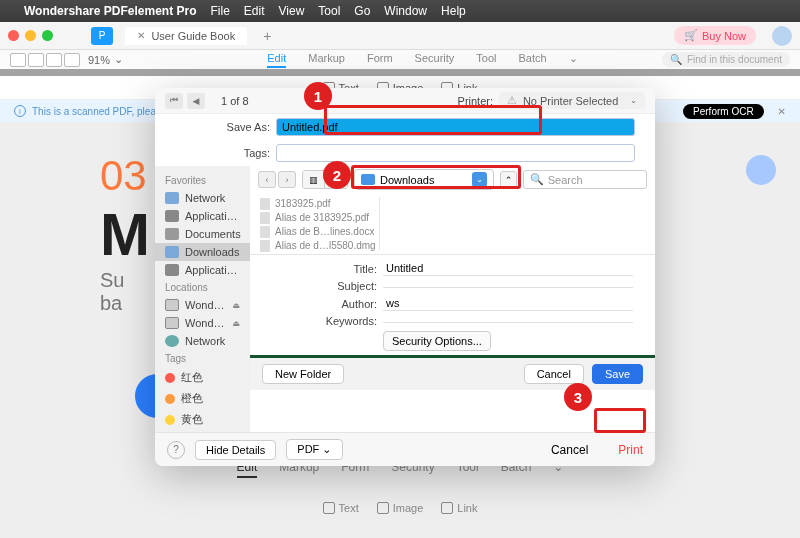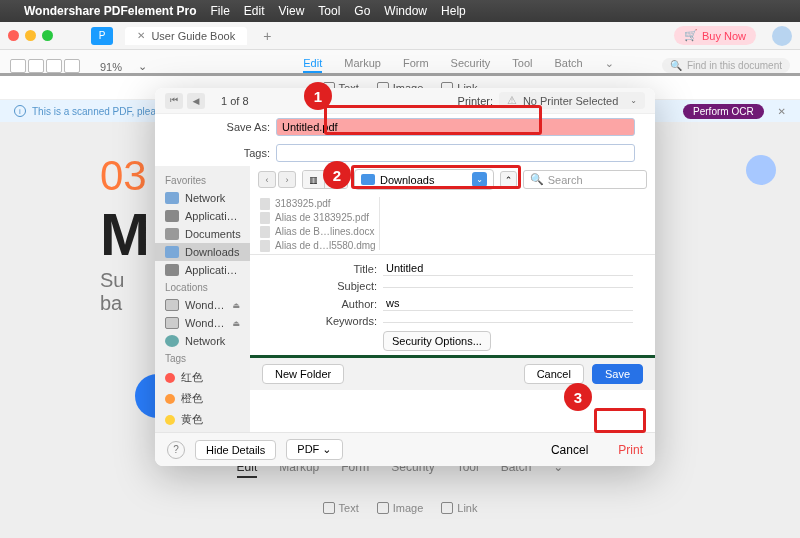--- a/index.html
+++ b/index.html
@@ -17,38 +17,38 @@
     .traffic span { width: 11px; height: 11px; border-radius: 50%; }
     .tr-red { background: #ff5f57; } .tr-yel { background: #febc2e; } .tr-grn { background: #28c840; }
     .tab-icon { width: 22px; height: 18px; background: #1a9cff; border-radius: 3px; margin-left: 30px; display:flex; align-items:center; justify-content:center; color:#fff; font-size:10px;}
     .tab { padding: 3px 12px; background: #fff; border-radius: 4px 4px 0 0; font-size: 11px; color: #555; margin-left: 4px; display:flex; align-items:center; gap:6px;}
     .tab .close { color:#888; font-size:10px; }
     .tab-plus { margin-left: 8px; color: #888; font-size: 14px; }
     .buy-now { margin-left: auto; background: #ffd9e0; color: #ff4060; padding: 3px 10px; border-radius: 10px; font-size: 11px; display:flex; align-items:center; gap:4px; }
     .avatar { width: 20px; height: 20px; background: #b8d4f0; border-radius: 50%; margin-left: 8px; }
     
     
-    .second-bar { height: 26px; background: #fafafa; display: flex; align-items: flex-end; padding: 0 10px; gap: 16px; border-bottom: 3px solid #a3a3a3; font-size: 11px; color: #666; }
+    .second-bar { height: 26px; background: #fafafa; display: flex; align-items: center; padding: 0 10px; gap: 4px; border-bottom: 7px solid #a3a3a3; font-size: 11px; color: #666; }
     .view-btns { display:flex; gap:2px;}
     .view-btns span { width:16px; height:14px; border:1px solid #bbb; border-radius:2px; background:#fff;}
     .zoom { margin-left: 4px; }
     .nav-tabs { margin-left: auto; display: flex; gap: 22px; }
     .nav-tabs span { color: #888; padding-bottom: 2px; }
     .nav-tabs .active { color: #1a9cff; border-bottom: 2px solid #1a9cff; }
     .search-doc { margin-left: auto; background: #f0f0f0; border-radius: 10px; padding: 2px 8px; font-size: 10px; color: #aaa; display:flex; align-items:center; gap:4px; }
     
     
     .sub-bar { height: 24px; background: #fff; display:flex; justify-content:center; gap:18px; align-items:center; font-size:11px; color:#555; border-bottom:1px solid #eee;}
     .sub-bar span { display:flex; align-items:center; gap:4px;}
     .mini-icon { width:12px; height:12px; border:1px solid #888; border-radius:2px; display:inline-block;}
     
     
     .warning { height: 22px; background: #e8f4ff; display: flex; align-items: center; padding: 0 14px; font-size: 10px; color: #5495cc; gap:6px;}
     .warning .info-icon { width:12px; height:12px; border:1px solid #5495cc; border-radius:50%; display:flex; align-items:center; justify-content:center; font-size:8px;}
-    .ocr-btn { margin-left: auto; background: #701a75; color: #fff; padding: 2px 10px; border-radius: 9px; }
+    .ocr-btn { margin-left: auto; background: #000000; color: #fff; padding: 2px 10px; border-radius: 9px; }
     .warn-close { margin-left: 8px; color: #888; }
     
     
     .page-bg { position: absolute; top: 122px; left: 0; right: 0; bottom: 0; background: #eee; padding: 30px 0; text-align: center; filter: blur(0px); }
     .big-date { font-size: 42px; color: #ff7a3c; margin-left: 100px; text-align:left;}
     .big-title { font-size: 60px; font-weight: 600; color: #222; margin-left: 100px; text-align:left;}
     .sub-txt { font-size: 20px; color: #777; margin-left: 100px; text-align:left;}
     .blue-pill { width: 44px; height: 44px; background: #2a7fff; border-radius: 22px; position: absolute; bottom: 120px; left: 135px; }
     
     .lower-tabs { position:absolute; bottom:60px; left:0; right:0; display:flex; justify-content:center; gap:22px; font-size:12px; color:#888;}
@@ -83,21 +83,21 @@
     .sb-icon.net { background:#6aa; border-radius:50%;}
     .sb-icon.hd { background:#ccc; border:1px solid #888;}
     .tag-dot { width: 10px; height: 10px; border-radius: 50%; flex-shrink:0;}
     
     
     .right { flex: 1; display: flex; flex-direction: column; background:#fff;}
     
     .save-row { display: flex; align-items: center; padding: 4px 10px 4px 0; gap: 6px; }
     .save-row label { width: 115px; text-align: right; font-size: 11px; color: #444; }
     .save-input { flex:1; border: 1px solid #b8c8e0; border-radius: 3px; padding: 2px 5px; font-size: 11px; background: #fff; }
-    .save-input.sel-txt { background:#fca5a5;}
+    .save-input.sel-txt { background:#0ea5e9;}
     
     .loc-row { display: flex; align-items: center; padding: 3px 8px; gap: 6px; }
     .loc-nav { display: flex; gap: 2px;}
     .loc-nav span { width:18px; height:17px; background:#f0f0f0; border:1px solid #ccc; display:flex; align-items:center; justify-content:center; font-size:9px; color:#777; border-radius:3px;}
     .view-sel { display:flex; border:1px solid #ccc; border-radius:3px; overflow:hidden;}
     .view-sel span { width:22px; height:17px; background:#f5f5f5; display:flex; align-items:center; justify-content:center; font-size:9px; border-right:1px solid #ccc;}
     .view-sel span:last-child{border:none;}
     .loc-combo { flex:0 0 140px; border:1px solid #ccc; border-radius:4px; padding:2px 6px; display:flex; align-items:center; gap:5px; font-size:11px; background:#fff;}
     .loc-combo .fld-icon{width:14px; height:11px; background:#4694e6; border-radius:2px;}
     .loc-combo .dd{margin-left:auto; width:15px; height:15px; background:#4694e6; border-radius:3px; color:#fff; display:flex; align-items:center; justify-content:center; font-size:8px;}

